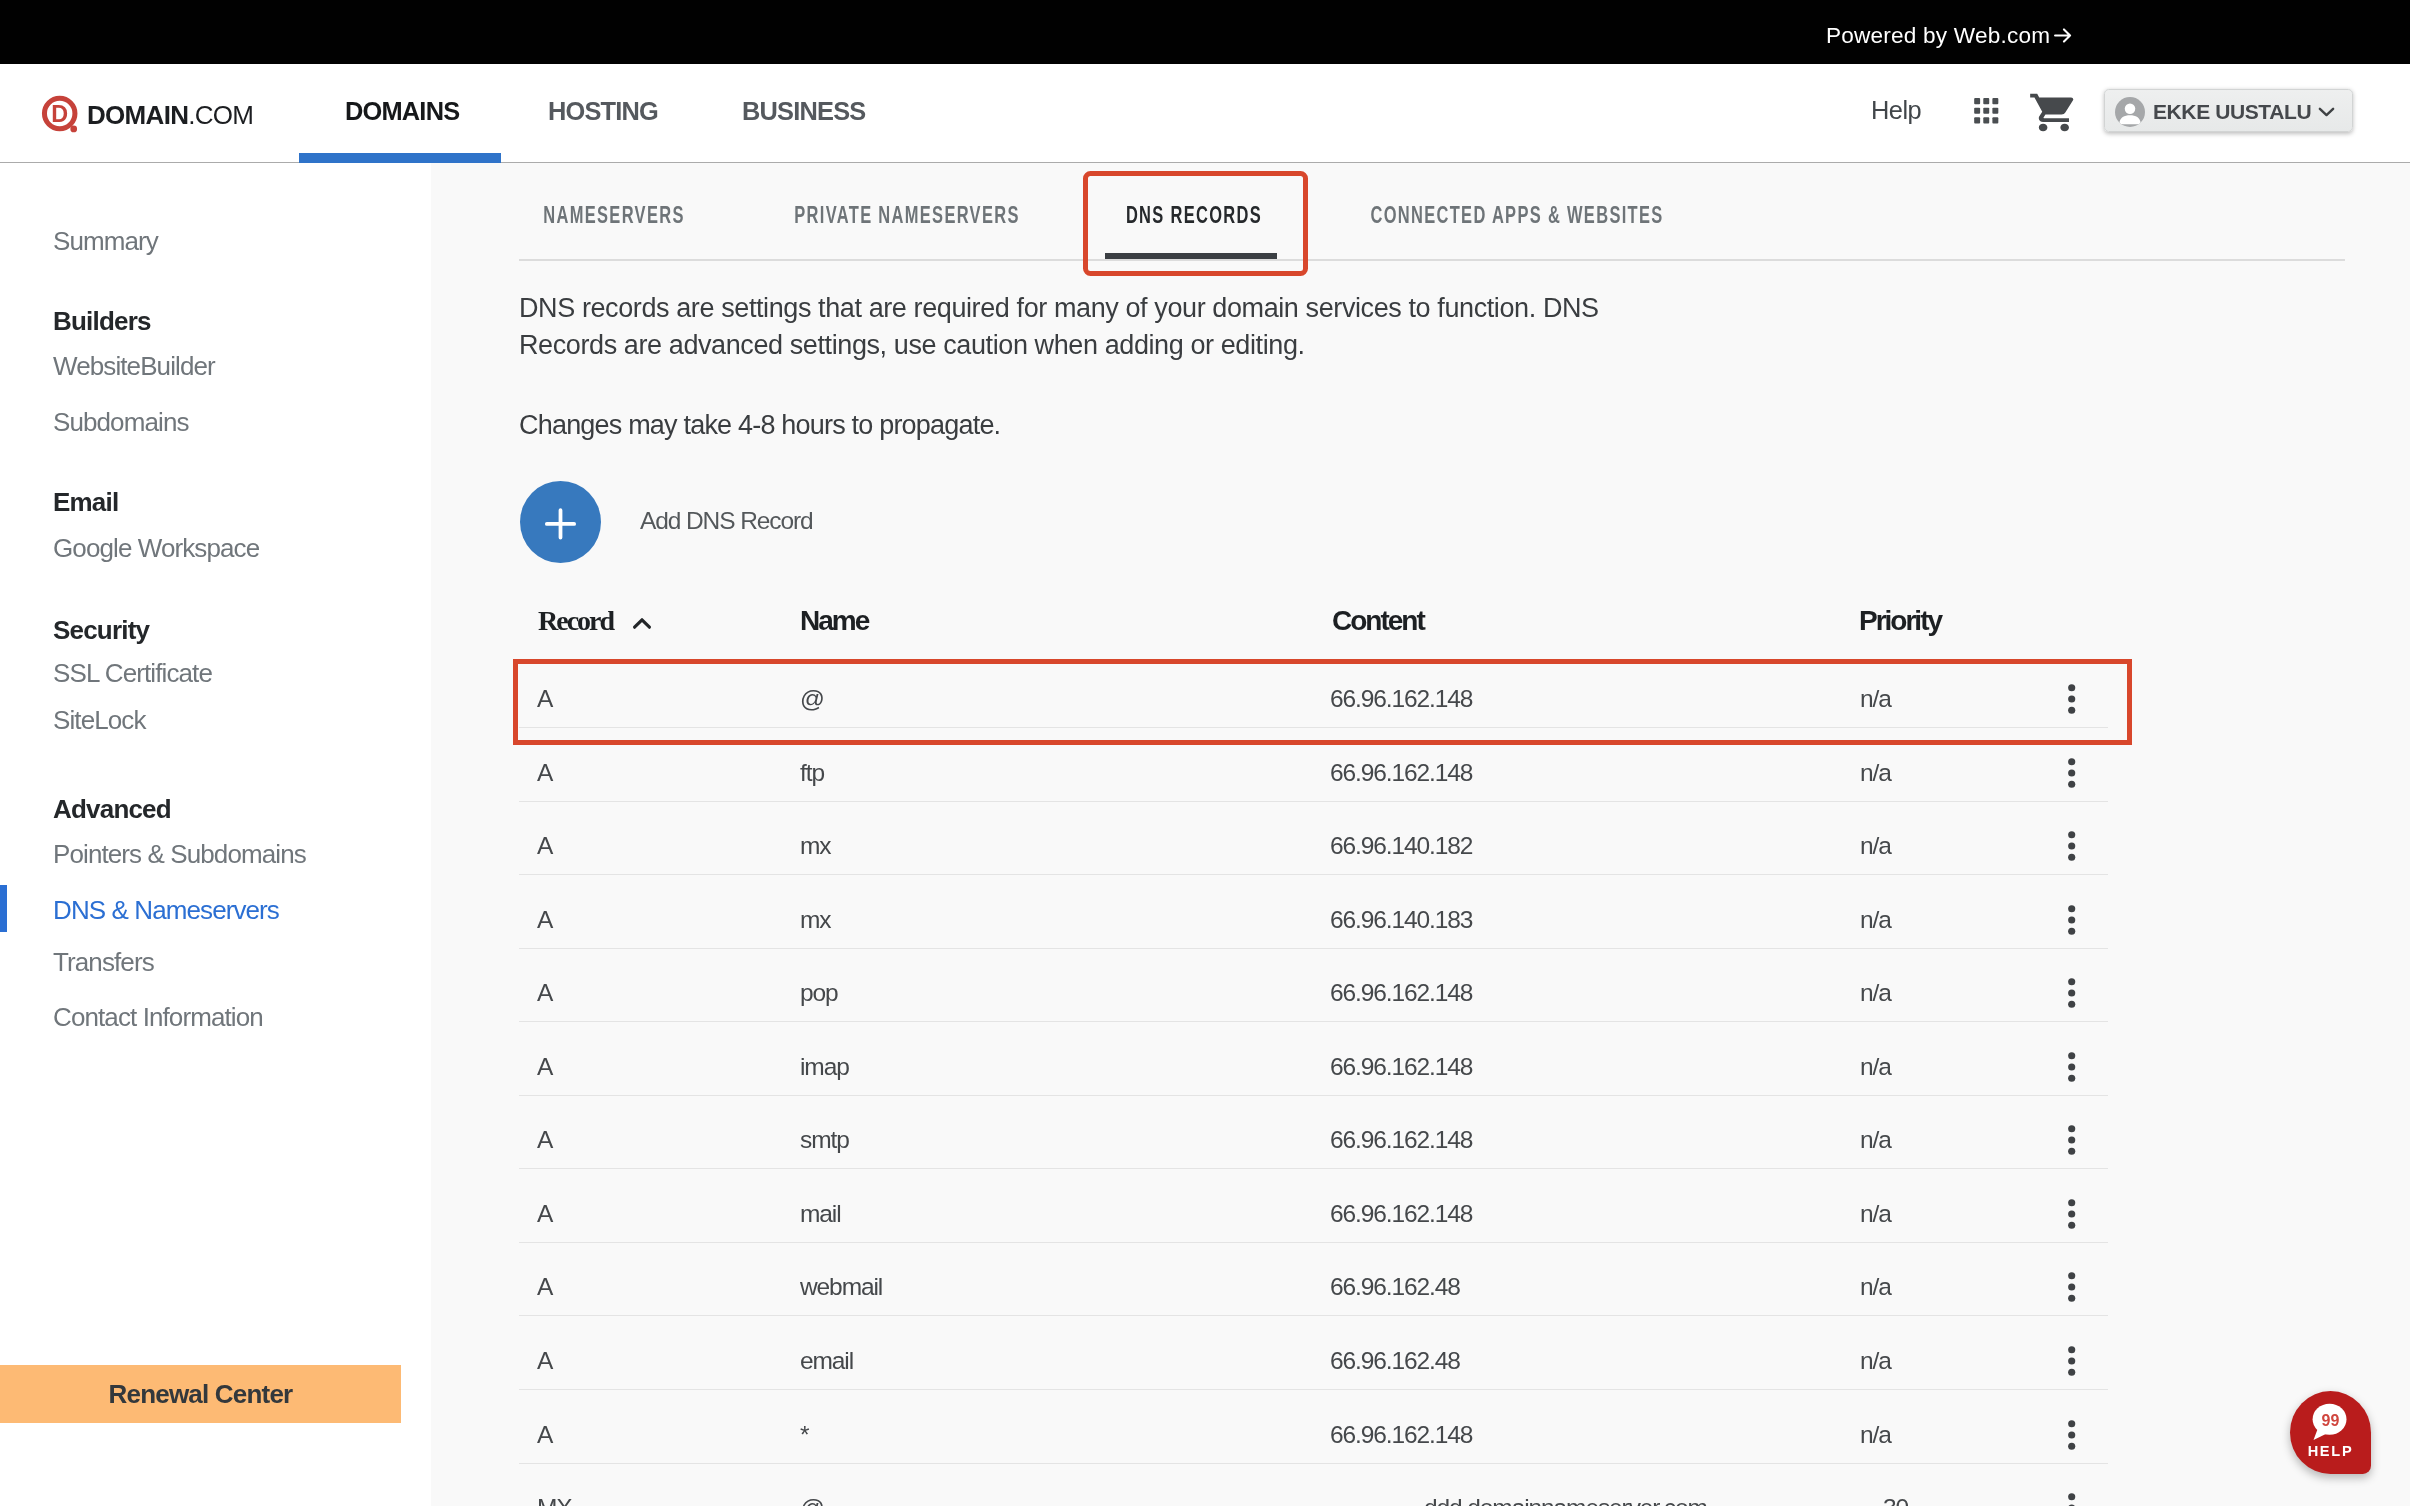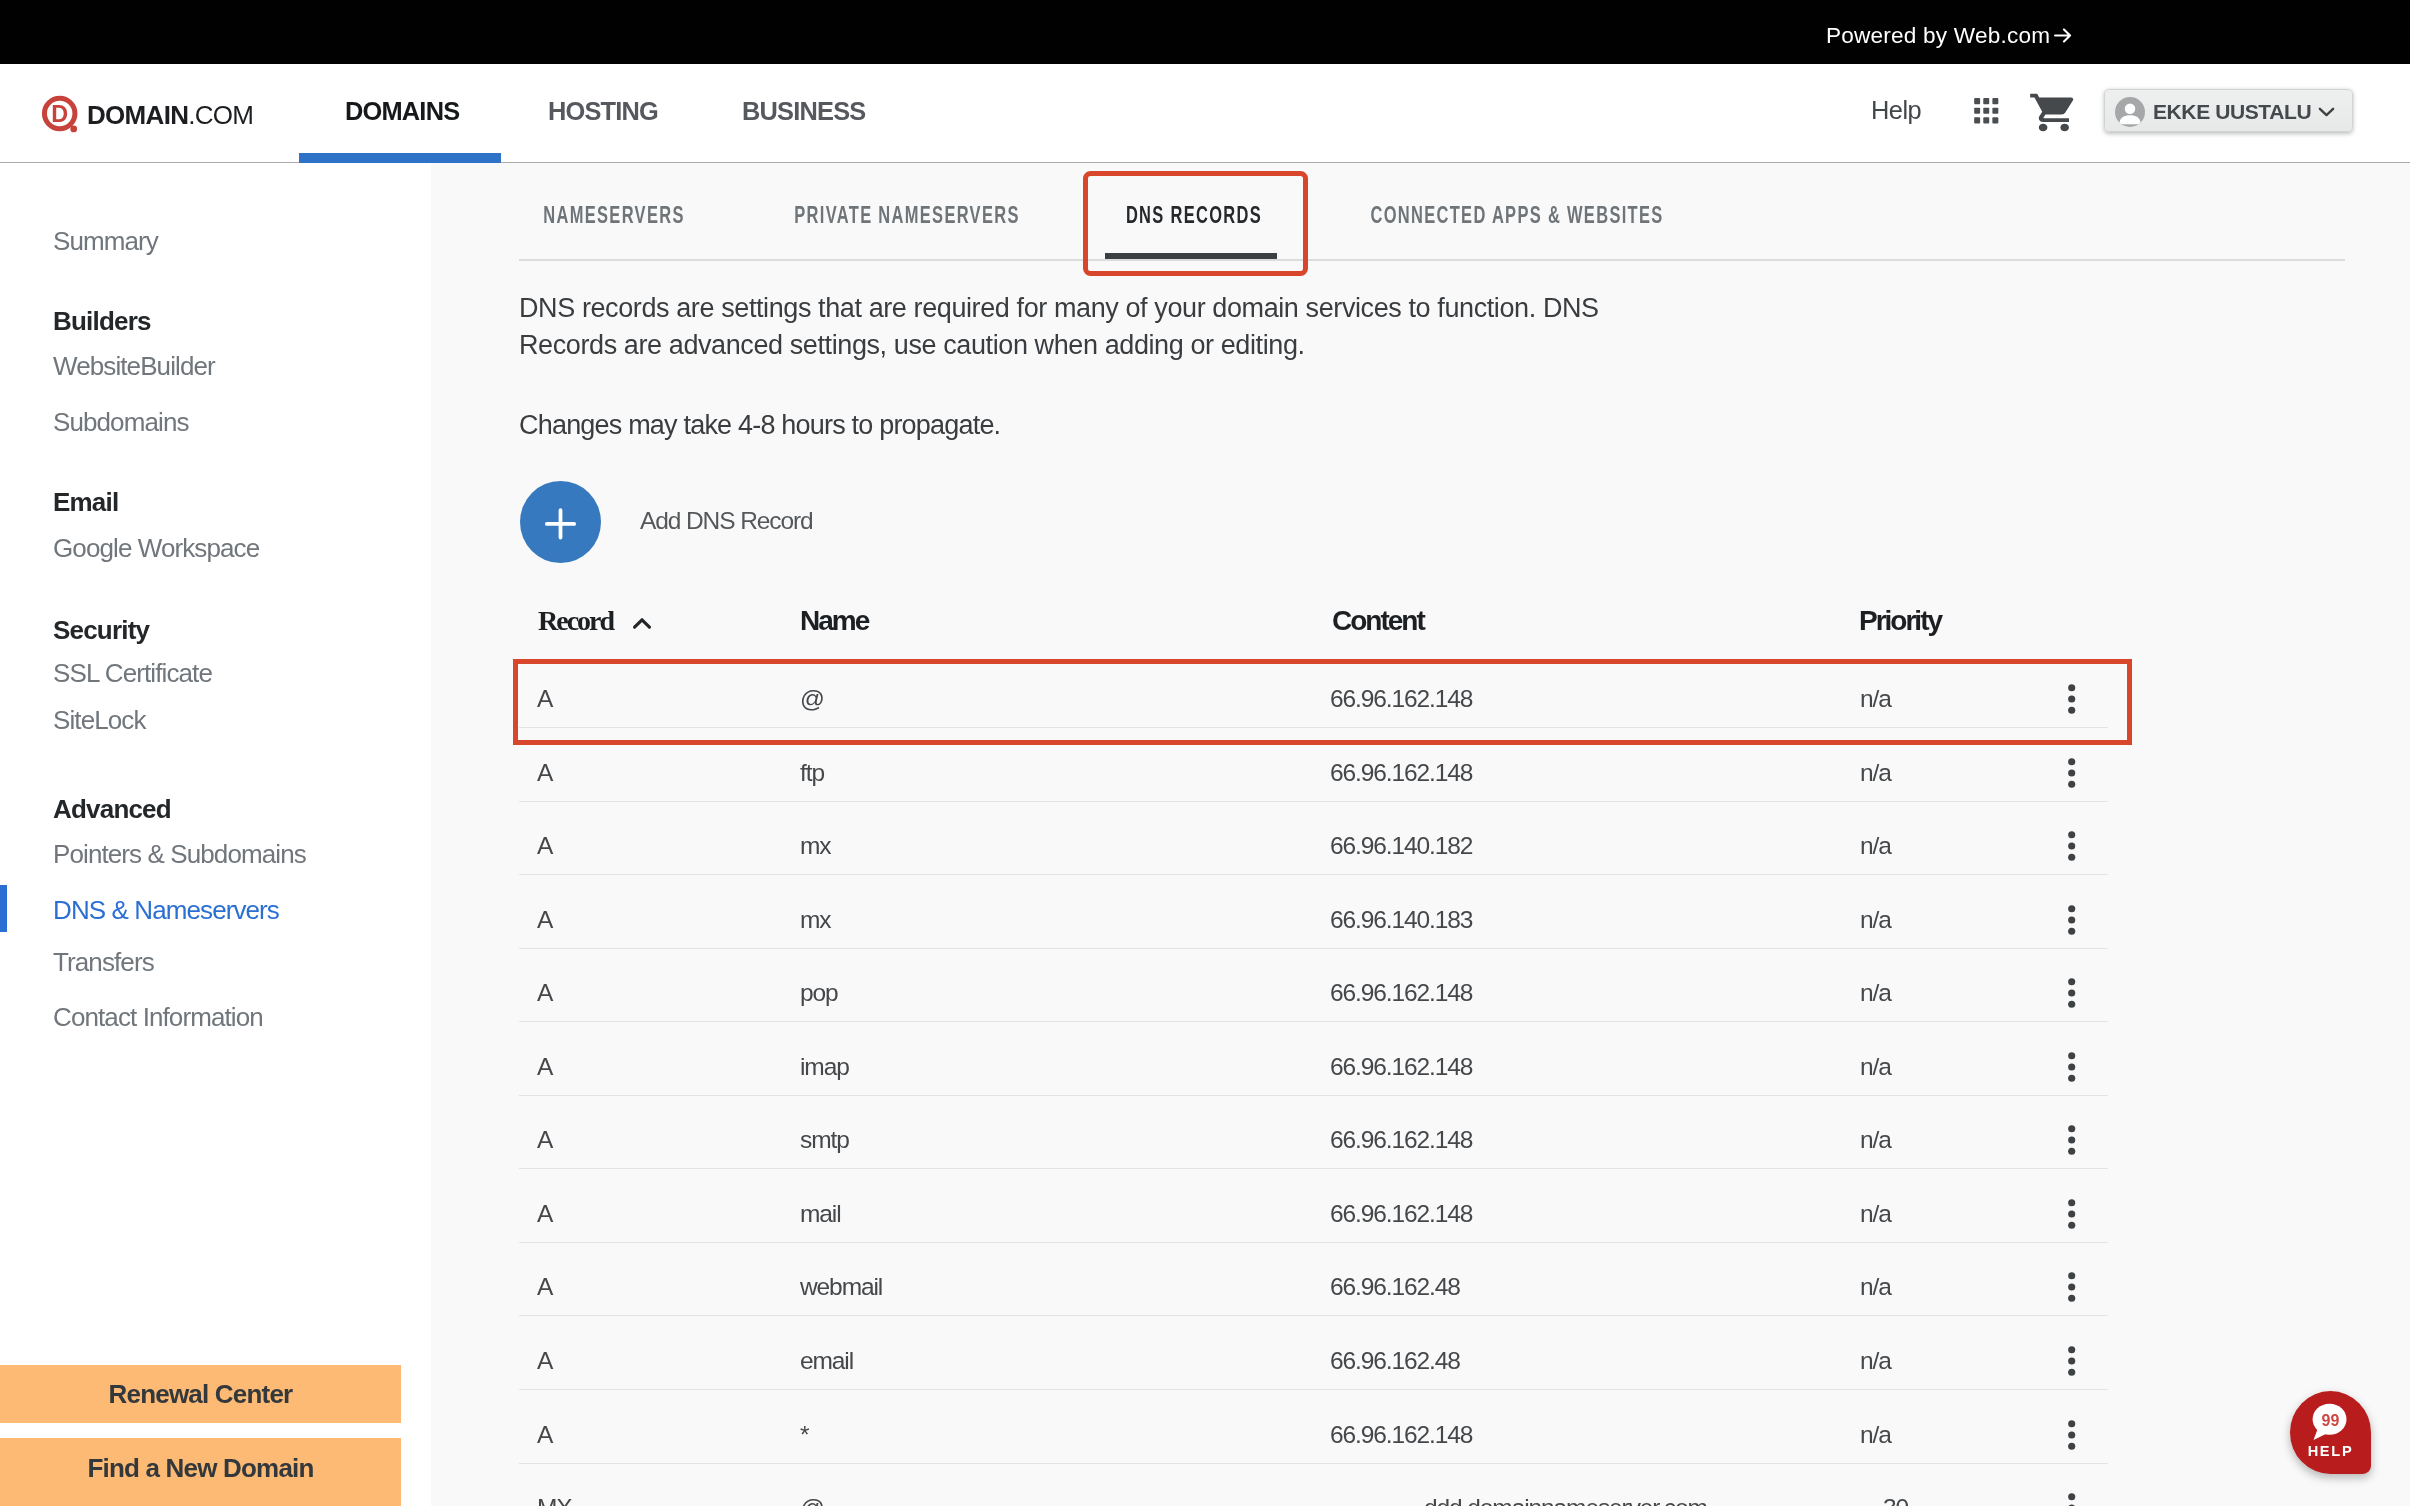--- a/index.html
+++ b/index.html
@@ -132,21 +132,20 @@
   <div class="side-head" style="top:452px;">Security</div>
   <div class="side-link" style="top:495px;">SSL Certificate</div>
   <div class="side-link" style="top:542px;">SiteLock</div>
   <div class="side-head" style="top:631px;">Advanced</div>
   <div class="side-link" style="top:676px;">Pointers &amp; Subdomains</div>
   <div class="side-link" id="side-active" style="top:732px;">DNS &amp; Nameservers</div>
   <div id="sidebluebar"></div>
   <div class="side-link" style="top:784px;">Transfers</div>
   <div class="side-link" style="top:839px;">Contact Information</div>
   <div class="side-btn" style="top:1202px; height:58px; line-height:58px;">Renewal Center</div>
-  <div class="side-btn" style="top:1275px; height:69px; line-height:60px;">Find a New Domain</div>
 </div>
 
 <div class="tab" style="left:614px;"><span>NAMESERVERS</span></div>
 <div class="tab" style="left:907px;"><span>PRIVATE NAMESERVERS</span></div>
 <div class="tab" id="tab-active" style="left:1194px;"><span>DNS RECORDS</span></div>
 <div class="tab" style="left:1517px;"><span>CONNECTED APPS &amp; WEBSITES</span></div>
 <div id="tabline"></div>
 <div id="tabunderline"></div>
 <div id="tabredbox"></div>
 

